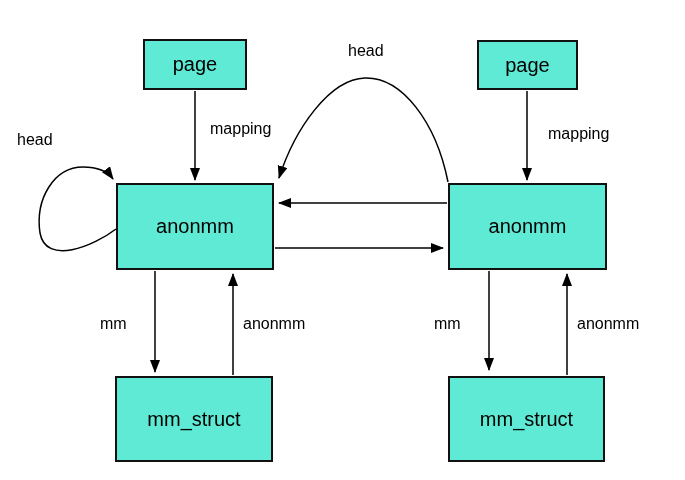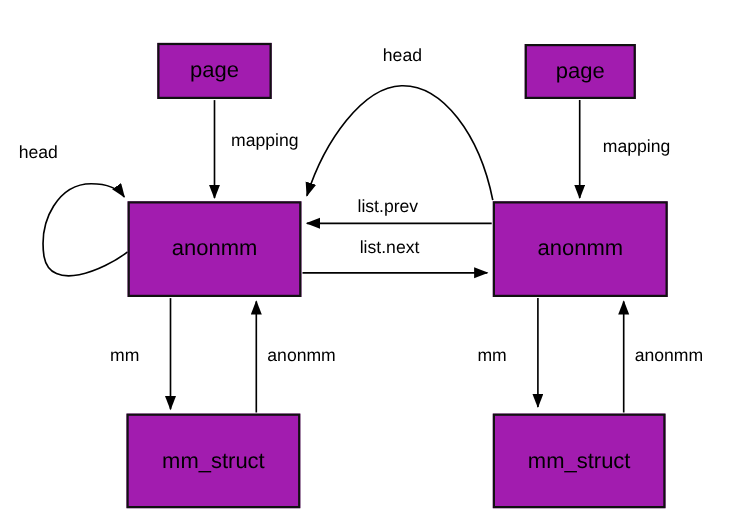--- a/index.html
+++ b/index.html
@@ -18,21 +18,21 @@
   }
   #edges {
     position: absolute;
     left: 0;
     top: 0;
     width: 685px;
     height: 480px;
   }
   .node {
     position: absolute;
-    background: #a21caf;
+    background: #5eead4;
     border: 2px solid #111111;
     display: flex;
     align-items: center;
     justify-content: center;
     font-size: 20px;
     box-sizing: content-box;
   }
   #node-page-left     { left: 143px; top: 39px;  width: 100px; height: 47px; }
   #node-page-right    { left: 477px; top: 40px;  width: 97px;  height: 46px; }
   #node-anonmm-left   { left: 116px; top: 183px; width: 154px; height: 83px; }
@@ -98,20 +98,18 @@
     <span>mm_struct</span>
   </div>
   <div class="node" id="node-mmstruct-right">
     <span>mm_struct</span>
   </div>
 
   <div class="edge-label" id="label-mapping-left">mapping</div>
   <div class="edge-label" id="label-mapping-right">mapping</div>
   <div class="edge-label" id="label-head-top">head</div>
   <div class="edge-label" id="label-head-self">head</div>
-  <div class="edge-label" id="label-list-prev">list.prev</div>
-  <div class="edge-label" id="label-list-next">list.next</div>
   <div class="edge-label" id="label-mm-left">mm</div>
   <div class="edge-label" id="label-anonmm-left">anonmm</div>
   <div class="edge-label" id="label-mm-right">mm</div>
   <div class="edge-label" id="label-anonmm-right">anonmm</div>
 
 </div>
 
 </body></html>

